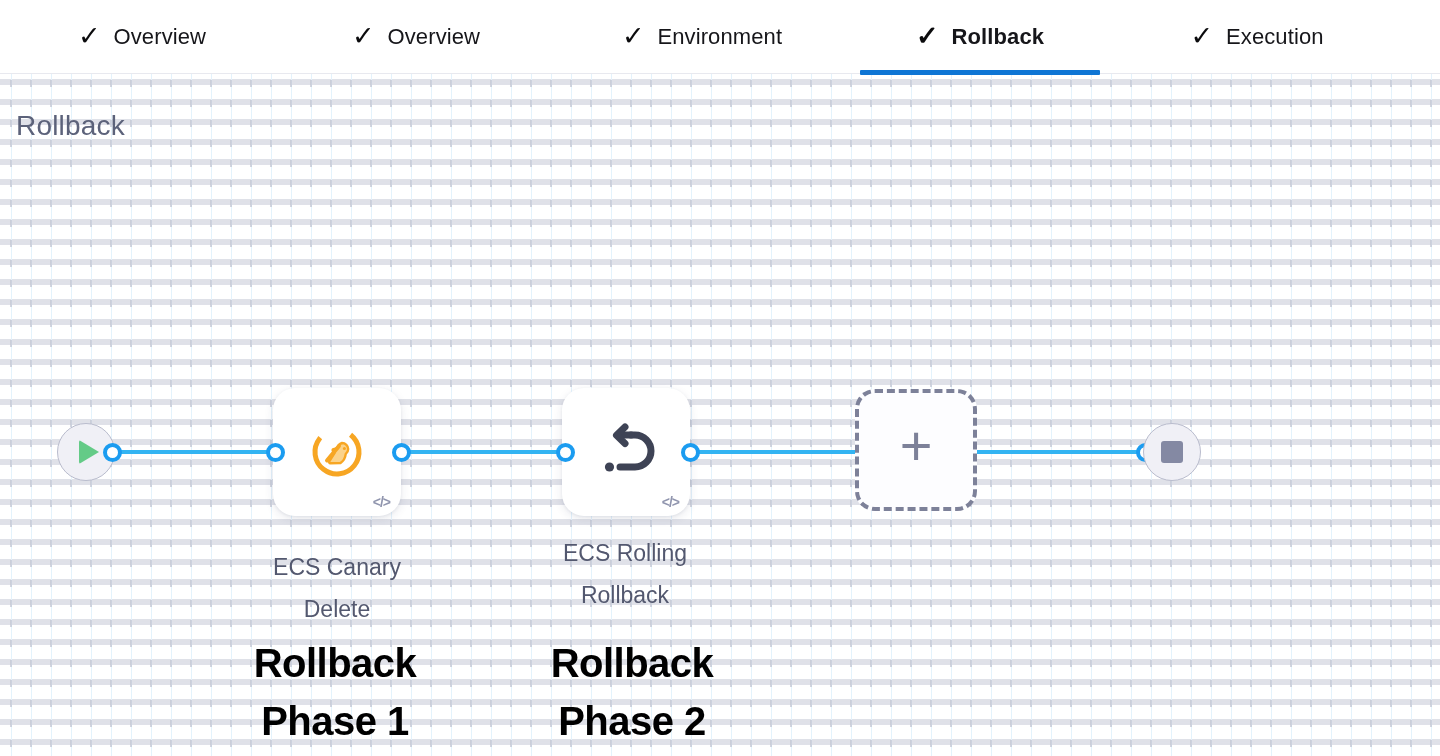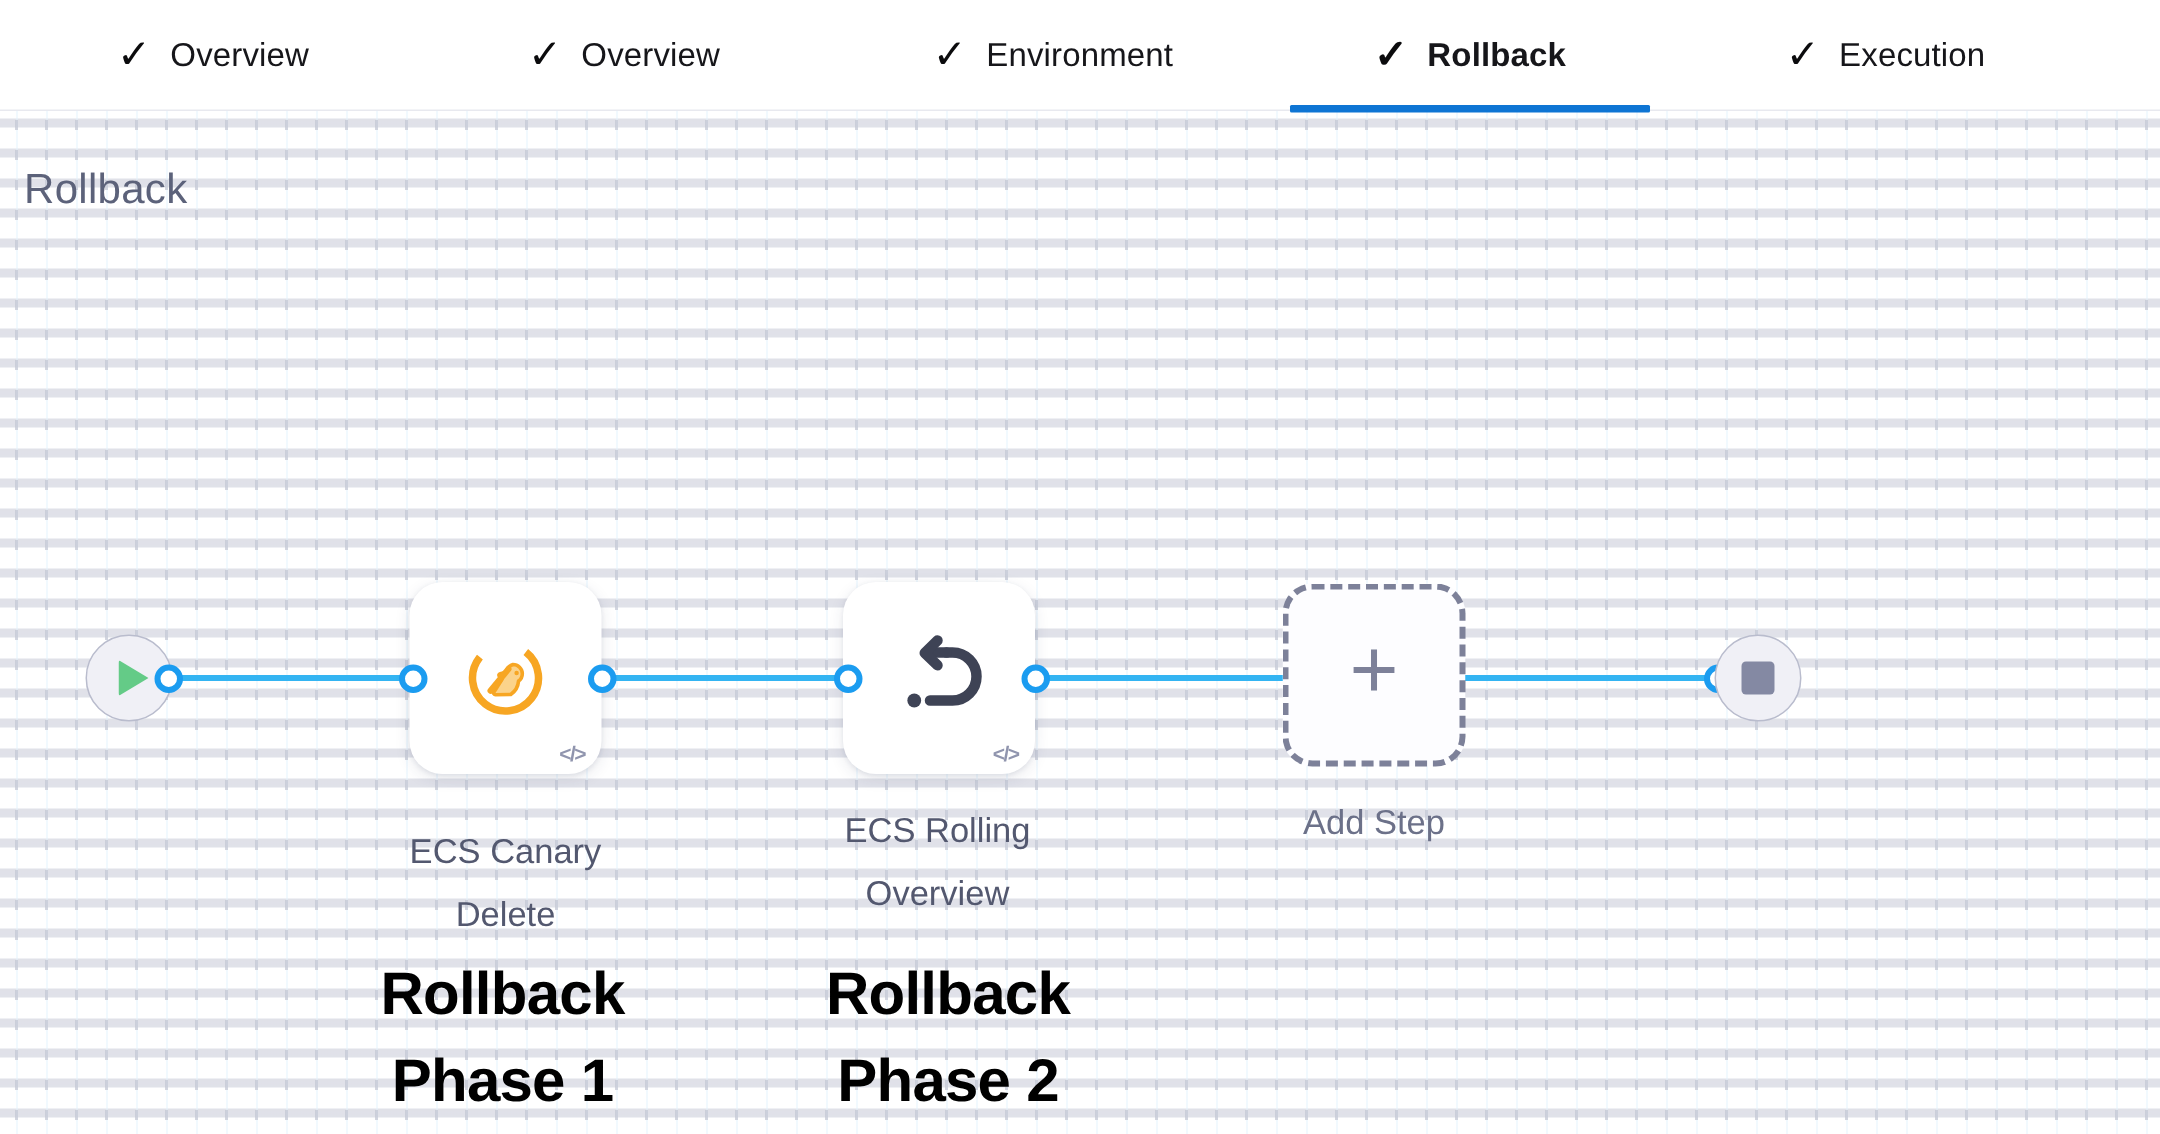--- a/index.html
+++ b/index.html
@@ -326,26 +326,25 @@
         <path d="M36 12 H40 a12 12 0 0 1 0 32 H25" fill="none" stroke="#3E4355" stroke-width="7" stroke-linecap="round" stroke-linejoin="round"></path>
         <path d="M36 12 L24 12" fill="none" stroke="#3E4355" stroke-width="7" stroke-linecap="round"></path>
         <path d="M30 4 L21.5 12.3 L30 20.5" fill="none" stroke="#3E4355" stroke-width="7" stroke-linecap="round" stroke-linejoin="round"></path>
         <circle cx="14.5" cy="44" r="4.6" fill="#3E4355"></circle>
       </svg>
       <span class="code-badge">&lt;/&gt;</span>
     </div>
     <div class="port" style="left:556px;top:369px"></div>
     <div class="port" style="left:681px;top:369px"></div>
     <div class="step-label" style="left:525px;top:458px">ECS Rolling
-Overview</div>
+Rollback</div>
 
     <div class="add-step" style="left:855px;top:315px">
       <span class="plus-glyph">+</span>
     </div>
-    <div class="add-step-label" style="left:806px;top:463px">Add Step</div>
 
     <div class="port" style="left:1136px;top:369px"></div>
     <div class="terminal" style="left:1143px;top:349px">
       <div class="stop-sq"></div>
     </div>
 
   </div>
 
   <div class="annot" style="left:175px;top:560px">Rollback
 Phase 1</div>

